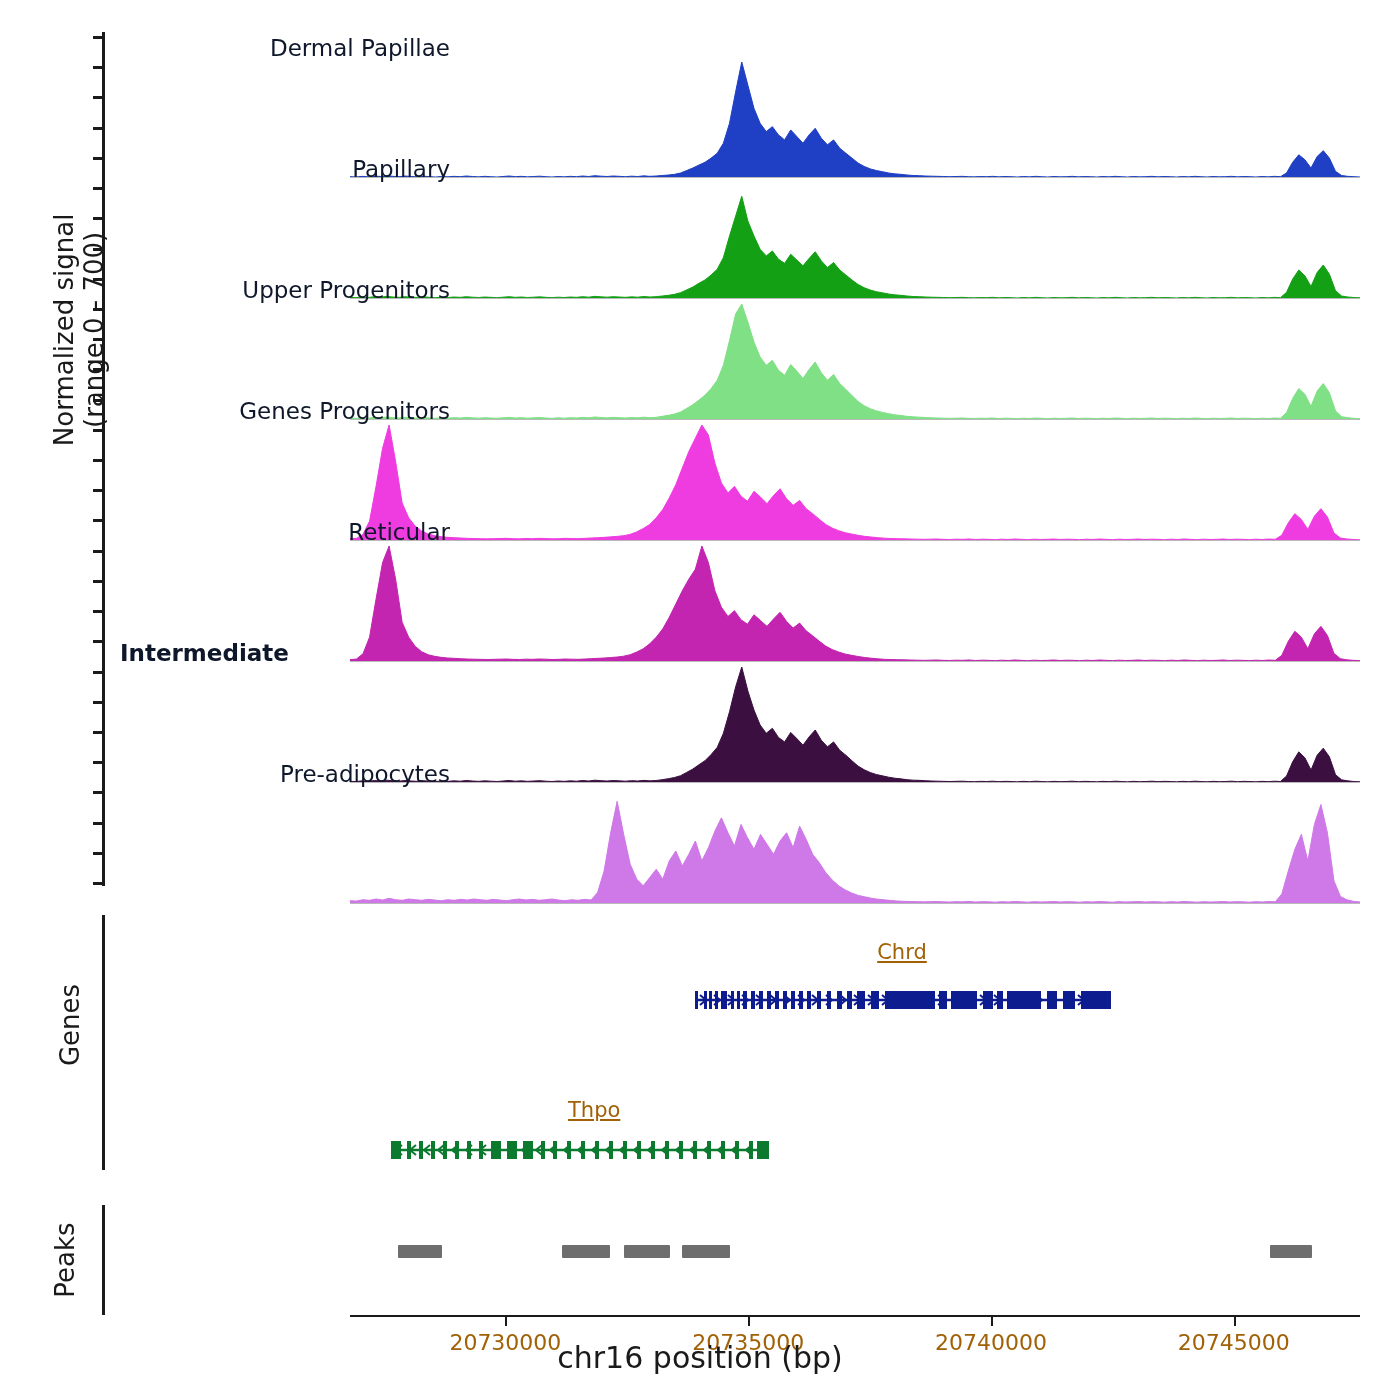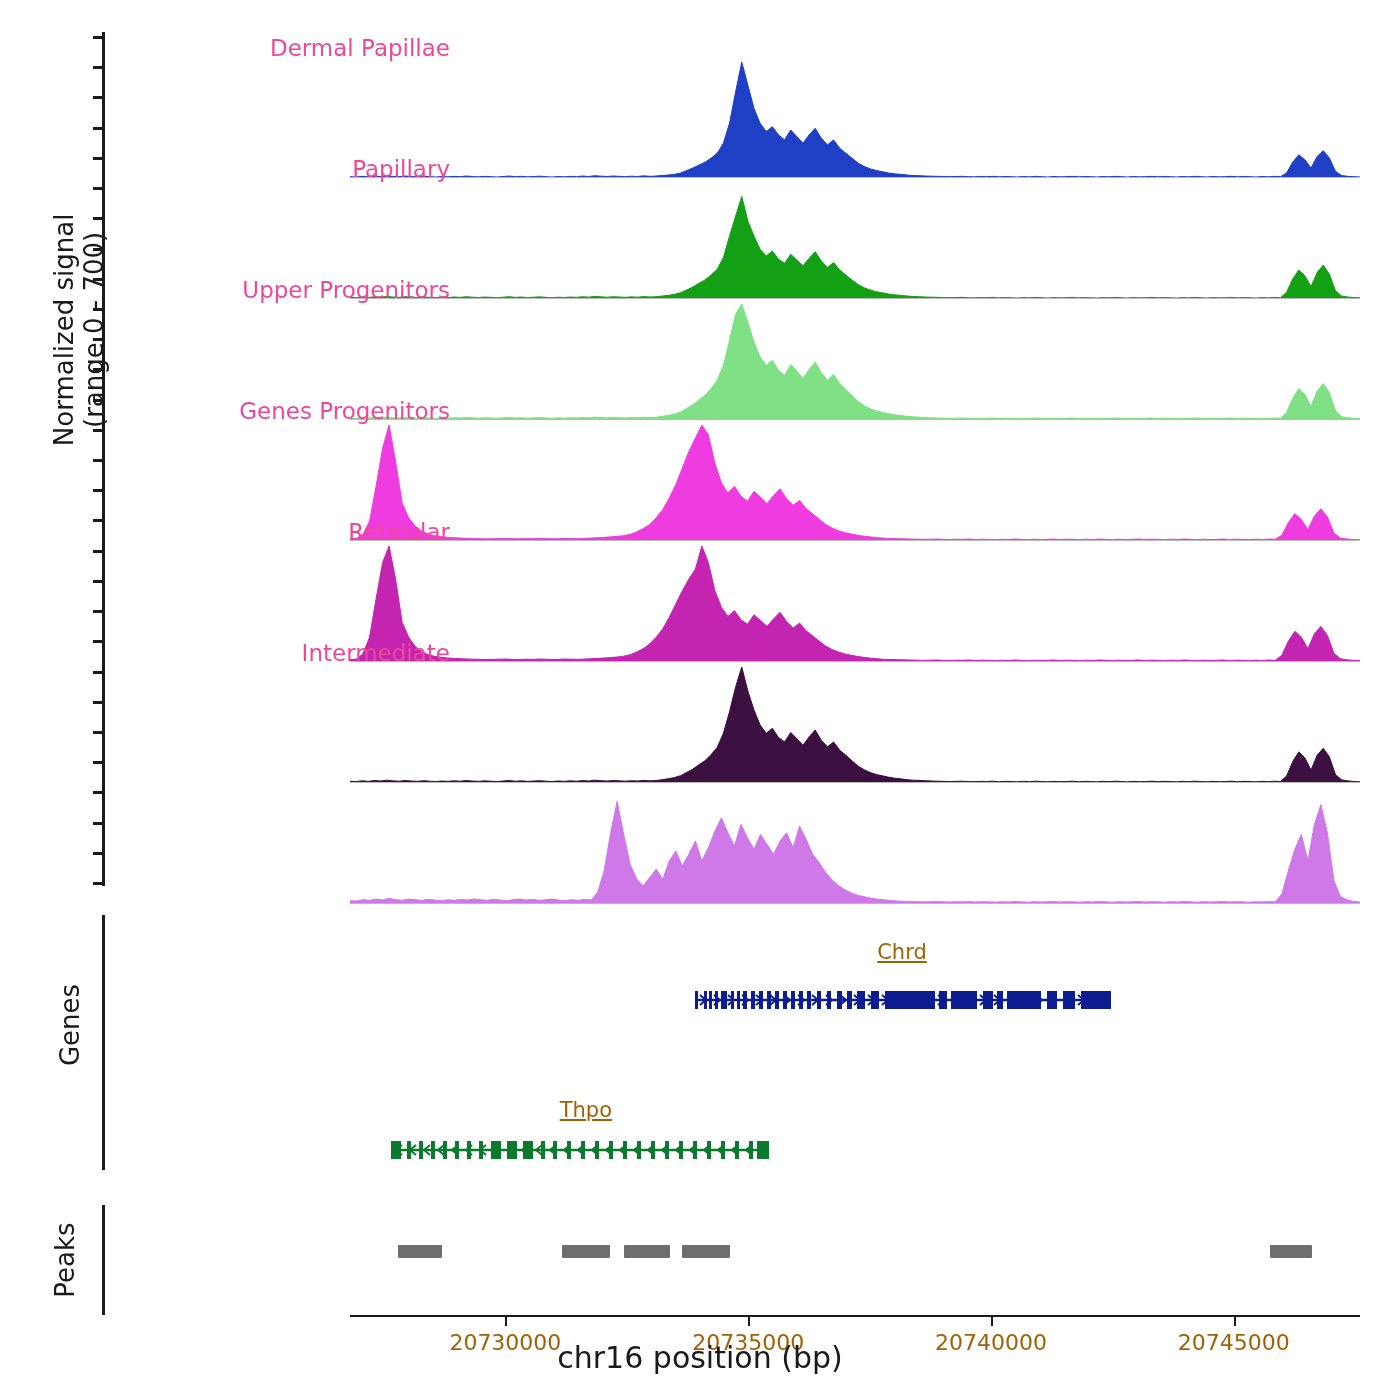--- a/index.html
+++ b/index.html
@@ -73,21 +73,21 @@
 
   
   .track {
     position: absolute;
     left: 350px;
     width: 1010px;
   }
   .track-title {
     position: absolute;
     font-size: 23px;
-    color: #ec4899;
+    color: #0f172a;
     white-space: nowrap;
   }
   .track-plot {
     position: absolute;
     left: 0;
     width: 1010px;
     height: 120px;
     bottom: 0;
   }
   .baseline {
@@ -236,29 +236,30 @@
       <div class="track" style="top: 519px; height: 140px;">
         <div class="track-title" style="left: -230px; top: 0px; width: 330px; text-align: right;">Reticular</div>
         <div class="track-plot" style="top: 23px;">
           <svg viewBox="0 0 1010 120" preserveAspectRatio="none">
             <path d="M 0,120 L 0.00,117.68 L 6.52,117.02 L 13.03,111.71 L 19.55,95.14 L 26.06,57.03 L 32.58,20.57 L 39.10,4.00 L 45.61,37.14 L 52.13,80.23 L 58.65,95.14 L 65.16,104.26 L 71.68,109.73 L 78.19,112.71 L 84.71,114.37 L 91.23,115.36 L 97.74,116.02 L 104.26,116.35 L 110.77,116.69 L 117.29,117.02 L 123.81,117.18 L 130.32,117.35 L 136.84,117.51 L 143.35,117.35 L 149.87,117.18 L 156.39,117.02 L 162.90,117.35 L 169.42,117.51 L 175.94,117.18 L 182.45,117.35 L 188.97,117.02 L 195.48,117.18 L 202.00,117.51 L 208.52,117.35 L 215.03,117.02 L 221.55,117.18 L 228.06,117.35 L 234.58,117.02 L 241.10,116.69 L 247.61,116.35 L 254.13,116.02 L 260.65,115.53 L 267.16,115.03 L 273.68,114.20 L 280.19,112.71 L 286.71,110.06 L 293.23,106.74 L 299.74,101.77 L 306.26,95.14 L 312.77,86.86 L 319.29,75.26 L 325.81,62.00 L 332.32,48.74 L 338.84,37.14 L 345.35,27.20 L 351.87,4.00 L 358.39,20.57 L 364.90,48.74 L 371.42,65.31 L 377.94,74.43 L 384.45,68.63 L 390.97,77.74 L 397.48,82.22 L 404.00,72.77 L 410.52,78.57 L 417.03,84.37 L 423.55,76.91 L 430.06,70.29 L 436.58,79.40 L 443.10,86.03 L 449.61,81.06 L 456.13,88.85 L 462.65,93.82 L 469.16,99.12 L 475.68,104.09 L 482.19,107.57 L 488.71,110.06 L 495.23,112.05 L 501.74,113.37 L 508.26,114.53 L 514.77,115.53 L 521.29,116.19 L 527.81,116.85 L 534.32,117.35 L 540.84,117.51 L 547.35,117.68 L 553.87,117.85 L 560.39,118.01 L 566.90,118.18 L 573.42,118.34 L 579.94,118.18 L 586.45,118.01 L 592.97,118.34 L 599.48,118.51 L 606.00,118.18 L 612.52,118.34 L 619.03,118.01 L 625.55,118.51 L 632.06,118.18 L 638.58,118.34 L 645.10,118.67 L 651.61,118.18 L 658.13,118.51 L 664.65,118.01 L 671.16,118.34 L 677.68,118.67 L 684.19,118.18 L 690.71,118.51 L 697.23,118.34 L 703.74,118.01 L 710.26,118.51 L 716.77,118.18 L 723.29,118.34 L 729.81,118.67 L 736.32,118.18 L 742.84,118.51 L 749.35,118.01 L 755.87,118.34 L 762.39,118.67 L 768.90,118.18 L 775.42,118.51 L 781.94,118.34 L 788.45,118.01 L 794.97,118.51 L 801.48,118.18 L 808.00,118.34 L 814.52,118.67 L 821.03,118.18 L 827.55,118.51 L 834.06,118.01 L 840.58,118.34 L 847.10,118.67 L 853.61,118.18 L 860.13,118.51 L 866.65,118.34 L 873.16,118.01 L 879.68,118.51 L 886.19,118.18 L 892.71,118.34 L 899.23,118.67 L 905.74,118.18 L 912.26,118.51 L 918.77,118.01 L 925.29,118.34 L 931.81,113.37 L 938.32,99.29 L 944.84,89.34 L 951.35,95.14 L 957.87,106.74 L 964.39,91.83 L 970.90,84.37 L 977.42,93.49 L 983.94,111.38 L 990.45,116.69 L 996.97,117.85 L 1003.48,118.34 L 1010.00,118.67 L 1010,120 Z" fill="#c324b0" stroke="#c324b0" stroke-width="1"></path>
           </svg>
           <div class="baseline"></div>
         </div>
       </div>
       <div class="track" style="top: 640px; height: 140px;">
-        <div class="track-title" style="left: -230px; top: 0px; width: 330px; text-align: right;">Intermediate</div>
+        <div class="track-title" style="left: -230px; top: 0px; width: 330px; text-align: left; font-weight: bold;">Intermediate</div>
         <div class="track-plot" style="top: 23px;">
           <svg viewBox="0 0 1010 120" preserveAspectRatio="none">
             <path d="M 0,120 L 0.00,118.34 L 6.12,118.51 L 12.24,117.85 L 18.36,118.34 L 24.48,117.51 L 30.61,118.01 L 36.73,117.18 L 42.85,117.85 L 48.97,118.18 L 55.09,117.51 L 61.21,118.01 L 67.33,118.34 L 73.45,117.68 L 79.58,118.18 L 85.70,118.51 L 91.82,118.01 L 97.94,118.34 L 104.06,117.85 L 110.18,118.18 L 116.30,117.51 L 122.42,118.01 L 128.55,118.34 L 134.67,117.85 L 140.79,118.18 L 146.91,118.51 L 153.03,118.01 L 159.15,117.51 L 165.27,118.18 L 171.39,117.85 L 177.52,118.34 L 183.64,118.01 L 189.76,117.68 L 195.88,118.18 L 202.00,118.51 L 208.12,118.01 L 214.24,118.34 L 220.36,117.85 L 226.48,118.18 L 232.61,117.51 L 238.73,118.01 L 244.85,117.18 L 250.97,117.68 L 257.09,118.01 L 263.21,117.51 L 269.33,117.85 L 275.45,118.18 L 281.58,117.68 L 287.70,118.01 L 293.82,117.35 L 299.94,117.85 L 306.06,117.51 L 312.18,116.69 L 318.30,115.69 L 324.42,114.53 L 330.55,112.71 L 336.67,109.39 L 342.79,106.08 L 348.91,101.77 L 355.03,97.63 L 361.15,91.50 L 367.27,84.37 L 373.39,70.29 L 379.52,48.74 L 385.64,23.89 L 391.76,4.00 L 397.88,28.03 L 404.00,47.09 L 410.12,62.00 L 416.24,70.29 L 422.36,65.31 L 428.48,74.43 L 434.61,78.90 L 440.73,69.46 L 446.85,75.59 L 452.97,82.22 L 459.09,73.93 L 465.21,66.97 L 471.33,77.25 L 477.45,83.87 L 483.58,78.90 L 489.70,87.19 L 495.82,92.16 L 501.94,97.79 L 508.06,103.10 L 514.18,106.74 L 520.30,109.56 L 526.42,111.55 L 532.55,112.87 L 538.67,114.20 L 544.79,115.19 L 550.91,115.86 L 557.03,116.69 L 563.15,117.18 L 569.27,117.35 L 575.39,117.68 L 581.52,118.01 L 587.64,118.18 L 593.76,118.34 L 599.88,118.51 L 606.00,118.34 L 612.12,118.18 L 618.24,118.51 L 624.36,118.67 L 630.48,118.34 L 636.61,118.51 L 642.73,118.18 L 648.85,118.67 L 654.97,118.34 L 661.09,118.51 L 667.21,118.84 L 673.33,118.34 L 679.45,118.67 L 685.58,118.18 L 691.70,118.51 L 697.82,118.84 L 703.94,118.34 L 710.06,118.67 L 716.18,118.51 L 722.30,118.18 L 728.42,118.67 L 734.55,118.34 L 740.67,118.51 L 746.79,118.84 L 752.91,118.34 L 759.03,118.67 L 765.15,118.18 L 771.27,118.51 L 777.39,118.84 L 783.52,118.34 L 789.64,118.67 L 795.76,118.51 L 801.88,118.18 L 808.00,118.67 L 814.12,118.34 L 820.24,118.51 L 826.36,118.84 L 832.48,118.34 L 838.61,118.67 L 844.73,118.18 L 850.85,118.51 L 856.97,118.84 L 863.09,118.34 L 869.21,118.67 L 875.33,118.51 L 881.45,118.18 L 887.58,118.67 L 893.70,118.34 L 899.82,118.51 L 905.94,118.84 L 912.06,118.34 L 918.18,118.67 L 924.30,118.18 L 930.42,118.51 L 936.55,113.04 L 942.67,98.79 L 948.79,88.85 L 954.91,94.81 L 961.03,107.07 L 967.15,92.16 L 973.27,85.20 L 979.39,93.82 L 985.52,111.71 L 991.64,116.85 L 997.76,117.85 L 1003.88,118.51 L 1010.00,118.84 L 1010,120 Z" fill="#3b1040" stroke="#3b1040" stroke-width="1"></path>
           </svg>
           <div class="baseline"></div>
         </div>
       </div>
       <div class="track" style="top: 761px; height: 140px;">
+        <div class="track-title" style="left: -230px; top: 0px; width: 330px; text-align: right;">Pre-adipocytes</div>
         <div class="track-plot" style="top: 23px;">
           <svg viewBox="0 0 1010 120" preserveAspectRatio="none">
             <path d="M 0,120 L 0.00,116.69 L 6.52,117.02 L 13.03,115.69 L 19.55,116.35 L 26.06,115.03 L 32.58,116.02 L 39.10,114.37 L 45.61,115.69 L 52.13,116.35 L 58.65,115.03 L 65.16,115.69 L 71.68,116.35 L 78.19,115.36 L 84.71,116.02 L 91.23,116.69 L 97.74,115.69 L 104.26,116.35 L 110.77,115.36 L 117.29,116.02 L 123.81,115.03 L 130.32,115.69 L 136.84,116.35 L 143.35,115.36 L 149.87,116.02 L 156.39,116.69 L 162.90,115.69 L 169.42,115.03 L 175.94,116.02 L 182.45,115.36 L 188.97,116.35 L 195.48,115.69 L 202.00,115.03 L 208.52,116.02 L 215.03,116.69 L 221.55,115.69 L 228.06,116.35 L 234.58,115.36 L 241.10,116.02 L 247.61,108.40 L 254.13,86.86 L 260.65,48.74 L 267.16,17.26 L 273.68,50.40 L 280.19,80.23 L 286.71,95.14 L 293.23,101.77 L 299.74,93.49 L 306.26,85.20 L 312.77,95.14 L 319.29,76.91 L 325.81,66.97 L 332.32,81.89 L 338.84,70.29 L 345.35,57.03 L 351.87,76.91 L 358.39,63.66 L 364.90,47.09 L 371.42,33.83 L 377.94,48.74 L 384.45,62.00 L 390.97,40.46 L 397.48,53.71 L 404.00,65.31 L 410.52,50.40 L 417.03,60.34 L 423.55,70.29 L 430.06,57.03 L 436.58,48.74 L 443.10,63.66 L 449.61,42.11 L 456.13,55.37 L 462.65,70.29 L 469.16,78.57 L 475.68,88.51 L 482.19,95.97 L 488.71,101.77 L 495.23,105.91 L 501.74,109.06 L 508.26,111.38 L 514.77,112.87 L 521.29,114.20 L 527.81,115.19 L 534.32,115.86 L 540.84,116.52 L 547.35,117.02 L 553.87,117.35 L 560.39,117.51 L 566.90,117.68 L 573.42,117.85 L 579.94,117.68 L 586.45,117.51 L 592.97,117.85 L 599.48,118.01 L 606.00,117.68 L 612.52,117.85 L 619.03,117.51 L 625.55,118.01 L 632.06,117.68 L 638.58,117.85 L 645.10,118.18 L 651.61,117.68 L 658.13,118.01 L 664.65,117.51 L 671.16,117.85 L 677.68,118.18 L 684.19,117.68 L 690.71,118.01 L 697.23,117.85 L 703.74,117.51 L 710.26,118.01 L 716.77,117.68 L 723.29,117.85 L 729.81,118.18 L 736.32,117.68 L 742.84,118.01 L 749.35,117.51 L 755.87,117.85 L 762.39,118.18 L 768.90,117.68 L 775.42,118.01 L 781.94,117.85 L 788.45,117.51 L 794.97,118.01 L 801.48,117.68 L 808.00,117.85 L 814.52,118.18 L 821.03,117.68 L 827.55,118.01 L 834.06,117.51 L 840.58,117.85 L 847.10,118.18 L 853.61,117.68 L 860.13,118.01 L 866.65,117.85 L 873.16,117.51 L 879.68,118.01 L 886.19,117.68 L 892.71,117.85 L 899.23,118.18 L 905.74,117.68 L 912.26,118.01 L 918.77,117.51 L 925.29,117.85 L 931.81,110.06 L 938.32,86.86 L 944.84,65.31 L 951.35,50.40 L 957.87,76.91 L 964.39,40.46 L 970.90,20.57 L 977.42,48.74 L 983.94,96.80 L 990.45,112.54 L 996.97,115.86 L 1003.48,117.35 L 1010.00,118.01 L 1010,120 Z" fill="#cf78e8" stroke="#cf78e8" stroke-width="1"></path>
           </svg>
           <div class="baseline"></div>
         </div>
       </div>
     </div>
 
   <div id="genes">
@@ -322,21 +323,21 @@
           <path d="M314,12 L320,17 L314,22" fill="none" stroke="#0d1d8f" stroke-width="2"></path>
           <path d="M328,12 L334,17 L328,22" fill="none" stroke="#0d1d8f" stroke-width="2"></path>
           <path d="M342,12 L348,17 L342,22" fill="none" stroke="#0d1d8f" stroke-width="2"></path>
           <path d="M356,12 L362,17 L356,22" fill="none" stroke="#0d1d8f" stroke-width="2"></path>
           <path d="M370,12 L376,17 L370,22" fill="none" stroke="#0d1d8f" stroke-width="2"></path>
           <path d="M384,12 L390,17 L384,22" fill="none" stroke="#0d1d8f" stroke-width="2"></path>
           <path d="M398,12 L404,17 L398,22" fill="none" stroke="#0d1d8f" stroke-width="2"></path>
         </svg>
       </div>
       <div class="gene-row" style="left: 0px; top: 1115px;">
-        <div class="gene-name" style="left: 532px; top: -17px; width: 80px; text-align: right;">Thpo</div>
+        <div class="gene-name" style="left: 568px; top: -17px; width: 80px; text-align: left;">Thpo</div>
         <svg class="gene-svg" width="382" height="34" style="left:390px; top:18px;" viewBox="0 0 382 34">
           <line x1="1" y1="17" x2="379" y2="17" stroke="#0c7a2e" stroke-width="2.5"></line>
           <rect x="1" y="8" width="10" height="18" fill="#0c7a2e"></rect>
           <rect x="17" y="8" width="4" height="18" fill="#0c7a2e"></rect>
           <rect x="29" y="8" width="4" height="18" fill="#0c7a2e"></rect>
           <rect x="41" y="8" width="4" height="18" fill="#0c7a2e"></rect>
           <rect x="53" y="8" width="4" height="18" fill="#0c7a2e"></rect>
           <rect x="65" y="8" width="4" height="18" fill="#0c7a2e"></rect>
           <rect x="77" y="8" width="4" height="18" fill="#0c7a2e"></rect>
           <rect x="89" y="8" width="4" height="18" fill="#0c7a2e"></rect>

